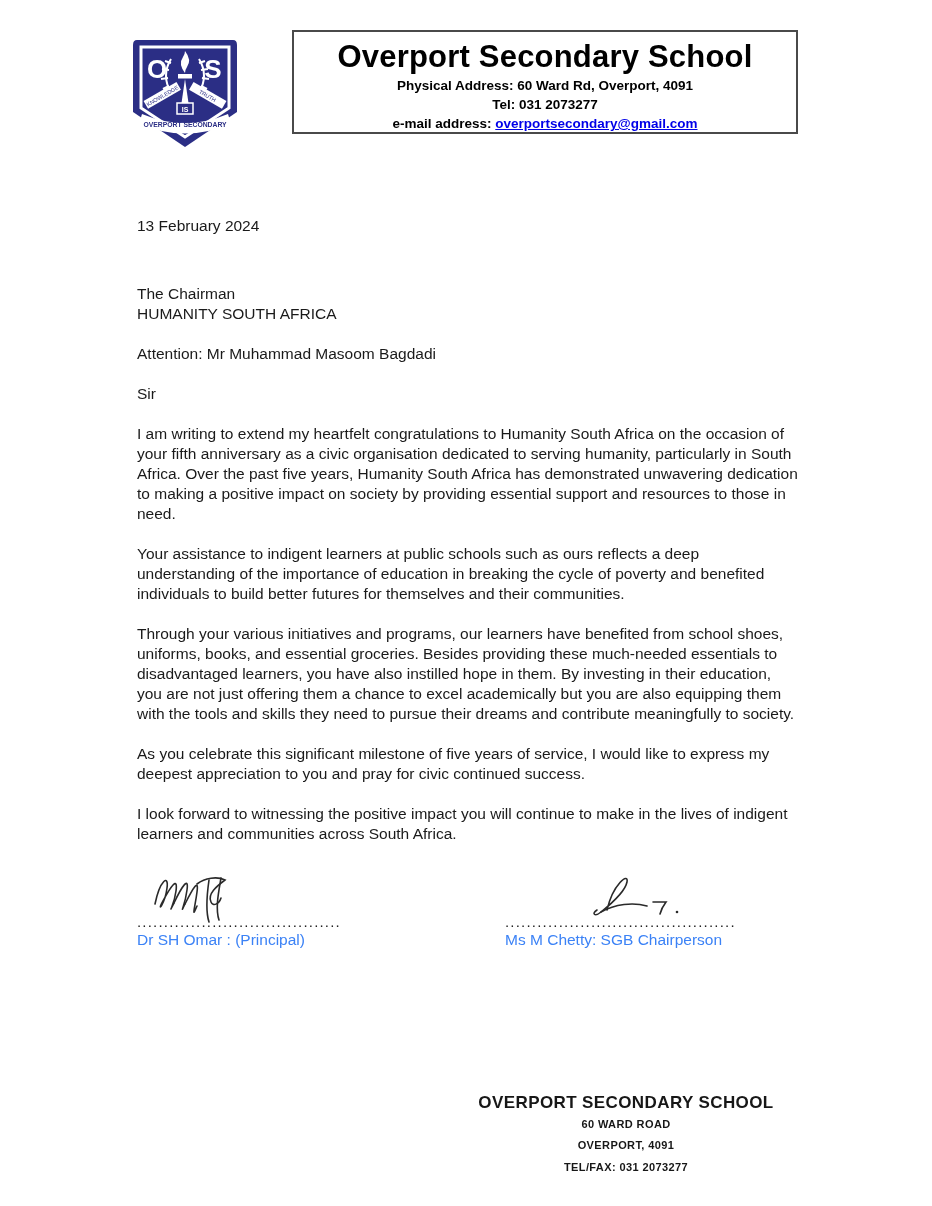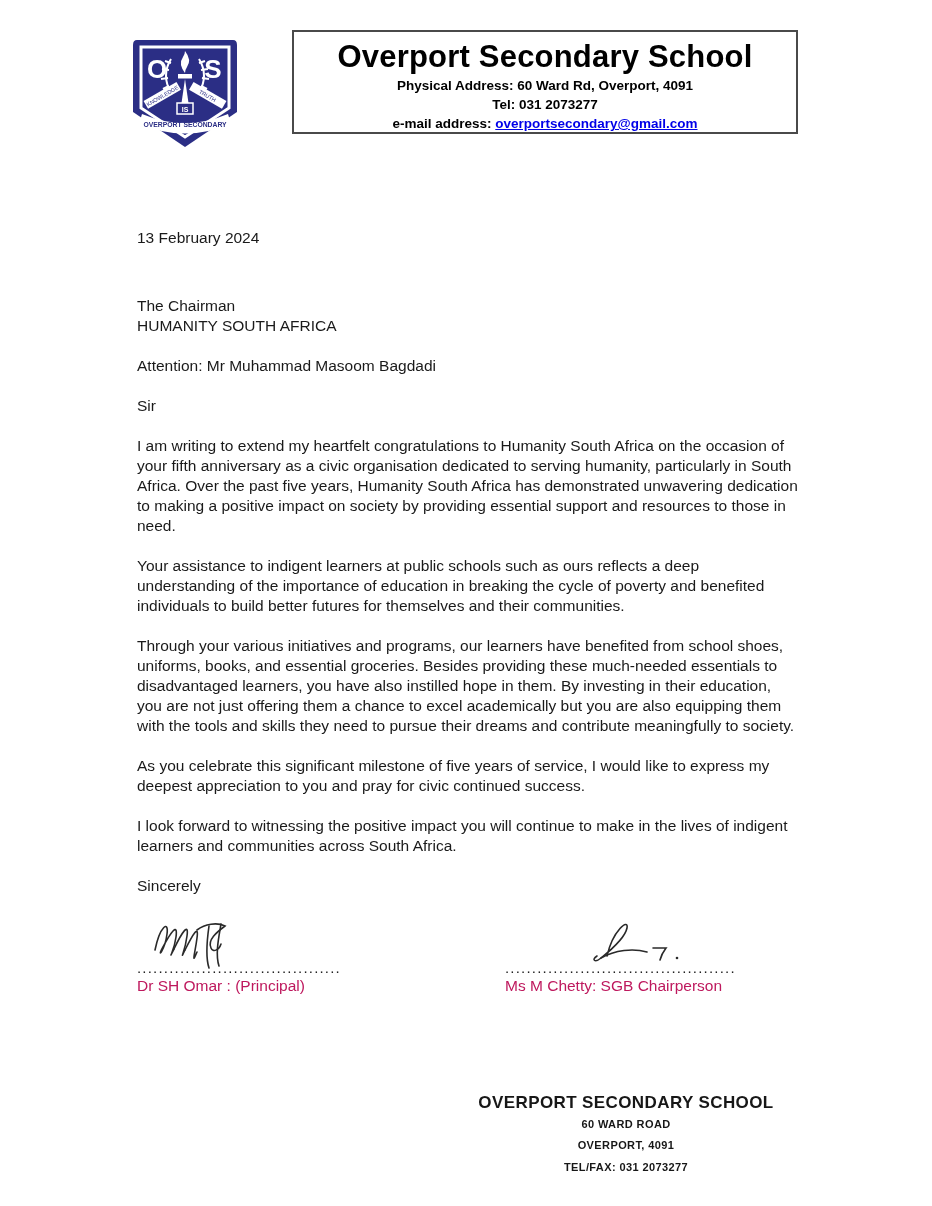--- a/index.html
+++ b/index.html
@@ -21,37 +21,37 @@
   }
   .school-name {
     margin-top:7px;
     font-size:31px; font-weight:800; letter-spacing:0.2px; color:#000;
   }
   .hdr-line { font-size:13.5px; font-weight:700; color:#000; margin-top:3px; line-height:16px; }
   .email-link { color:#0000e8; font-weight:700; text-decoration:underline; cursor:pointer; }
 
   
   .letter {
-    position:absolute; left:137px; top:228px; width:663px;
+    position:absolute; left:137px; top:216px; width:663px;
     font-size:15.5px; line-height:20px; color:#1a1a1a;
   }
   .letter p { margin:0 0 20px 0; }
   .addr-line { margin:0; }
 
   
   .sig-row { position:relative; height:92px; margin-top:4px; }
   .sig-col-left  { position:absolute; left:0;   top:0; width:250px; }
   .sig-col-right { position:absolute; left:368px; top:0; width:270px; }
   .sig-img-left  { position:absolute; left:10px; top:0; }
   .sig-img-right { position:absolute; left:80px; top:6px; }
   .dots {
     position:absolute; top:48px; left:0;
     font-size:15px; letter-spacing:1.2px; color:#222; white-space:nowrap;
   }
-  .sig-name { position:absolute; top:66px; left:0; font-size:15.5px; color:#be185d; white-space:nowrap; }
+  .sig-name { position:absolute; top:66px; left:0; font-size:15.5px; color:#3b82f6; white-space:nowrap; }
 
   
   .stamp {
     position:absolute; left:438px; top:1092px; width:376px;
     text-align:center; color:#171717;
   }
   .stamp-line {
     font-weight:700; font-size:11px; line-height:21.5px; letter-spacing:0.4px;
     filter:blur(0.2px);
   }
@@ -118,21 +118,20 @@
     <p>Attention: Mr Muhammad Masoom Bagdadi</p>
 
     <p>Sir</p>
 
     <p>I am writing to extend my heartfelt congratulations to Humanity South Africa on the occasion of your fifth anniversary as a civic organisation dedicated to serving humanity, particularly in South Africa. Over the past five years, Humanity South Africa has demonstrated unwavering dedication to making a positive impact on society by providing essential support and resources to those in need.</p>
     <p>Your assistance to indigent learners at public schools such as ours reflects a deep understanding of the importance of education in breaking the cycle of poverty and benefited individuals to build better futures for themselves and their communities.</p>
     <p>Through your various initiatives and programs, our learners have benefited from school shoes, uniforms, books, and essential groceries. Besides providing these much-needed essentials to disadvantaged learners, you have also instilled hope in them. By investing in their education, you are not just offering them a chance to excel academically but you are also equipping them with the tools and skills they need to pursue their dreams and contribute meaningfully to society.</p>
     <p>As you celebrate this significant milestone of five years of service, I would like to express my deepest appreciation to you and pray for civic continued success.</p>
     <p>I look forward to witnessing the positive impact you will continue to make in the lives of indigent learners and communities across South Africa.</p>
 
-    <p style="margin-bottom:14px;">Sincerely</p>
 
     <div class="sig-row">
 
       <div class="sig-col-left">
         <svg class="sig-img-left" width="108" height="60" viewBox="0 0 108 60">
           <g stroke="#2a2a2a" stroke-width="1.6" fill="none" stroke-linecap="round">
             <path d="M8,40 C13,16 22,10 20,24 C18,40 9,50 16,37 C24,22 31,12 29,27 C27,42 20,52 27,39"></path>
             <path d="M27,39 C35,22 42,12 40,26 C38,42 32,52 38,40"></path>
             <path d="M38,40 C46,24 52,14 50,28 C48,44 44,56 50,42"></path>
             <path d="M50,20 C58,14 70,12 78,16 C70,22 60,30 64,38 C66,43 72,40 74,34"></path>

